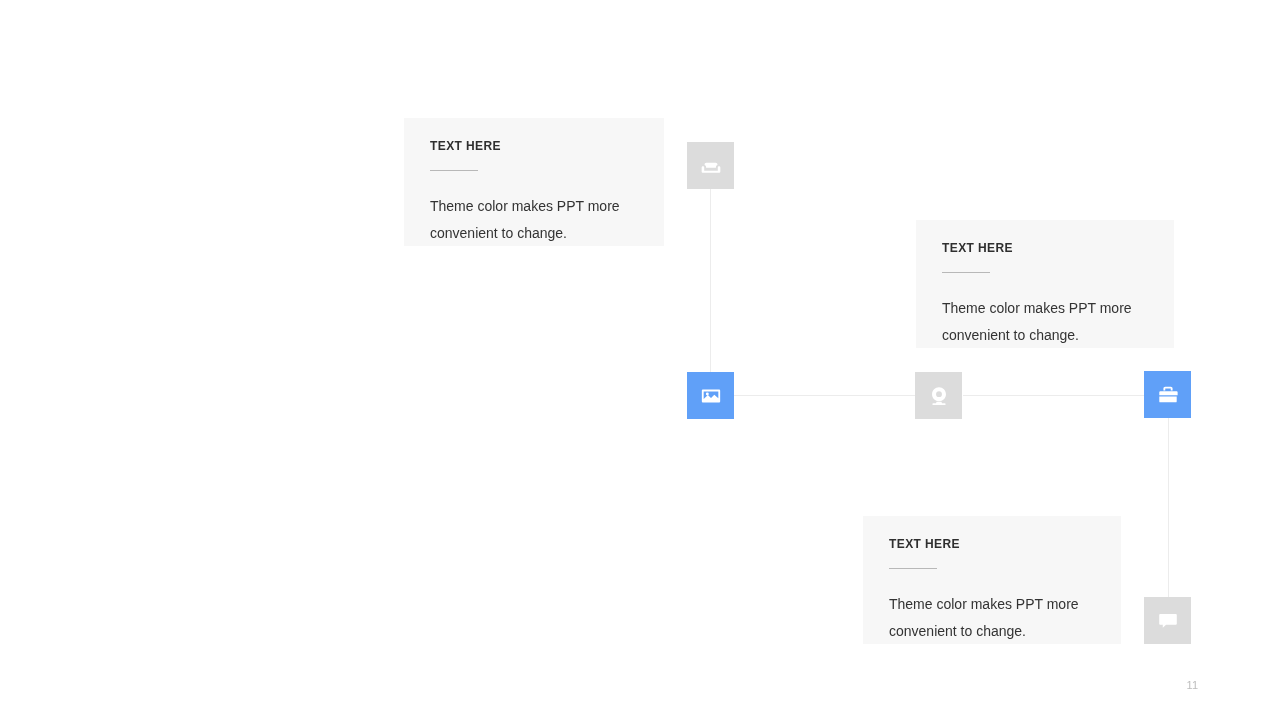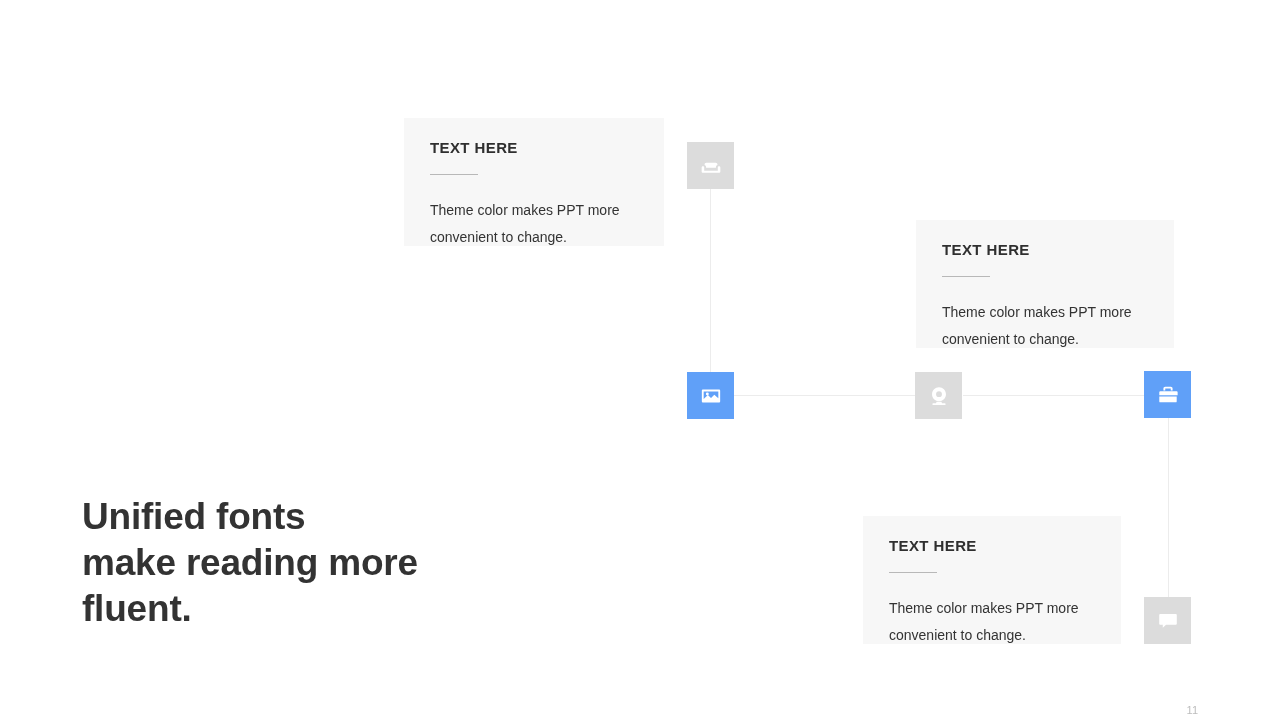--- a/index.html
+++ b/index.html
@@ -50,21 +50,21 @@
   .icon-tile svg polygon { fill: #ffffff; }
 
   
   .card {
     position: absolute;
     background: #f7f7f7;
     box-sizing: border-box;
     padding: 22px 26px 20px 26px;
   }
   .card-title {
-    font-size: 15px;
+    font-size: 12px;
     font-weight: bold;
     letter-spacing: 0.4px;
     color: #2f2f2f;
     margin: 0;
     line-height: 1.1;
   }
   .card-rule {
     width: 48px;
     height: 1px;
     background: #b8b8b8;
@@ -91,21 +91,20 @@
     white-space: pre-line;
   }
 
   
   .page-number {
     position: absolute;
     right: 82px;
     top: 679px;
     font-size: 11px;
     color: #bdbdbd;
-    margin-top: 25px;
   }
 </style>
 </head>
 <body>
 
 <div class="slide">
 
   <div class="conn conn-v" style="left:710px; top:189px; height:206px;"></div>
 
   <div class="conn conn-h" style="left:734px; top:395px; width:181px;"></div>
@@ -159,19 +158,16 @@
     <div class="card-rule"></div>
     <div class="card-body">Theme  color makes PPT more convenient to change.</div>
   </div>
 
   <div class="card" style="left:863px; top:516px; width:258px; height:128px;">
     <div class="card-title">TEXT HERE</div>
     <div class="card-rule"></div>
     <div class="card-body">Theme  color makes PPT more convenient to change.</div>
   </div>
 
-  <div class="headline">Unified fonts
-make reading more
-fluent.</div>
 
   <div class="page-number">11</div>
 
 </div>
 
 </body></html>

